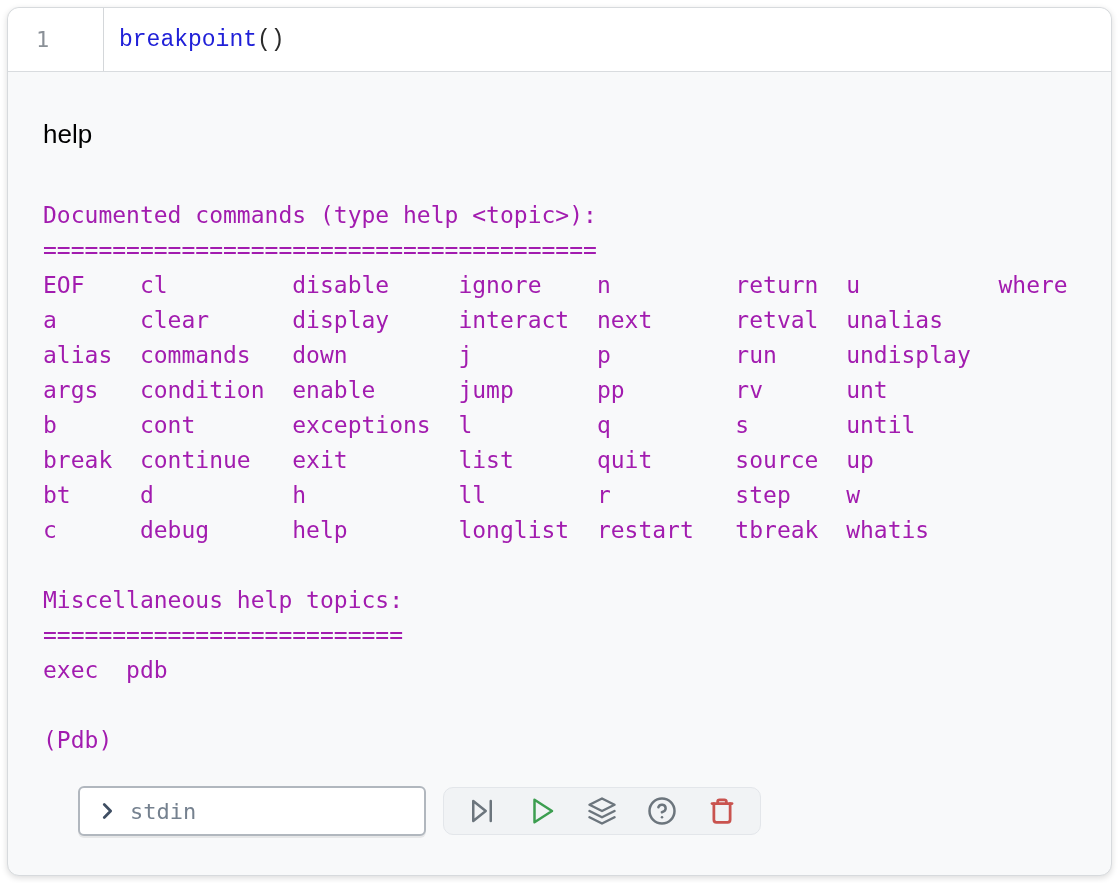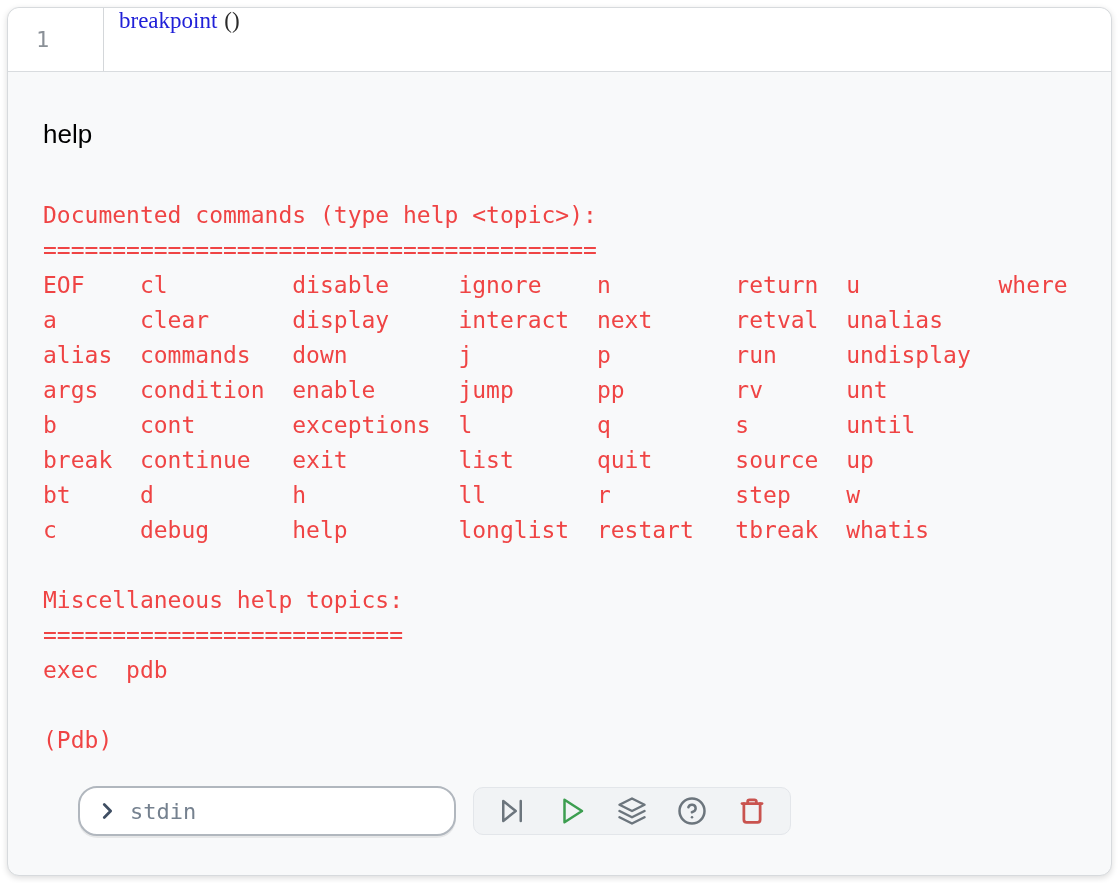--- a/index.html
+++ b/index.html
@@ -33,59 +33,59 @@
     border-right: 1px solid #d4d7da;
     display: flex;
     align-items: center;
     padding-left: 28px;
     font-family: "DejaVu Sans Mono", "Liberation Mono", monospace;
     font-size: 22px;
     color: #8a9097;
   }
   .code-line {
     display: flex;
+    align-items: center;
     padding-left: 15px;
-    font-family: Liberation Serif, serif;
+    font-family: Liberation Mono, monospace;
     font-size: 23px;
-    gap: 7px;
   }
   .tok-builtin { color: #2020d8; }
   .tok-paren  { color: #2b2b2b; }
   
   .output-area {
     padding: 45px 35px 0 35px;
   }
   .stdin-echo {
     font-family: "Liberation Sans", sans-serif;
     font-size: 26px;
     line-height: 35px;
     color: #000000;
     margin: 0 0 46px 0;
   }
   .terminal {
     margin: 0;
     font-family: "DejaVu Sans Mono", "Liberation Mono", monospace;
     font-size: 23px;
     line-height: 35px;
-    color: #ef4444;
+    color: #a21caf;
     white-space: pre;
   }
   
   .controls {
     display: flex;
     align-items: center;
     gap: 17px;
     margin: 28px 0 0 35px;
   }
   .stdin-box {
-    width: 378px;
+    width: 348px;
     height: 50px;
     background: #ffffff;
     border: 2px solid #b1b7be;
-    border-radius: 19px;
+    border-radius: 6px;
     box-shadow: 0 2px 0 rgba(0,0,0,0.07);
     display: flex;
     align-items: center;
     padding: 0 12px 0 16px;
     gap: 10px;
   }
   .stdin-box svg { flex: 0 0 auto; }
   .stdin-box input {
     flex: 1 1 auto;
     min-width: 0;

